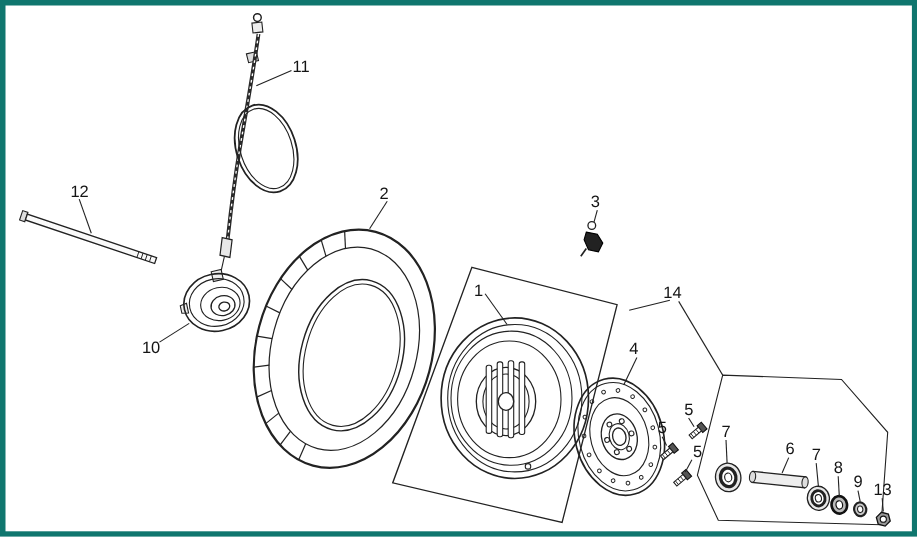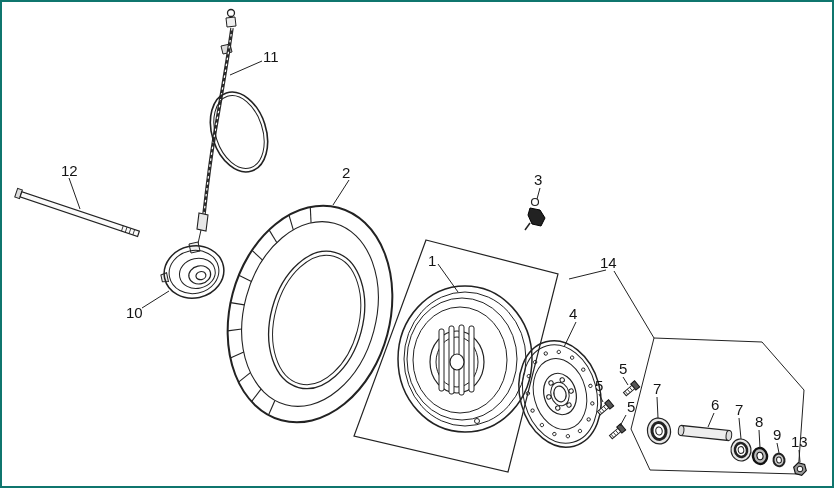--- a/index.html
+++ b/index.html
@@ -1,21 +1,21 @@
 <!DOCTYPE html>
 <html><head>
 <meta charset="utf-8">
 <style>
   html,body{margin:0;padding:0;background:#ffffff;}
   .canvas{
     position:relative;
     width:834px;height:488px;
     box-sizing:border-box;
     background:#ffffff;
-    border:2px solid #0f766e;
+    border:5px solid #0f766e;
     font-family:"Liberation Sans", sans-serif;
     overflow:hidden;
   }
   svg{position:absolute;left:0;top:0;}
   text.callout{
     font-family:"Liberation Sans", sans-serif;
     font-size:15px;
     fill:#141414;
   }
   .ln{stroke:#222;stroke-width:1;fill:none;}

